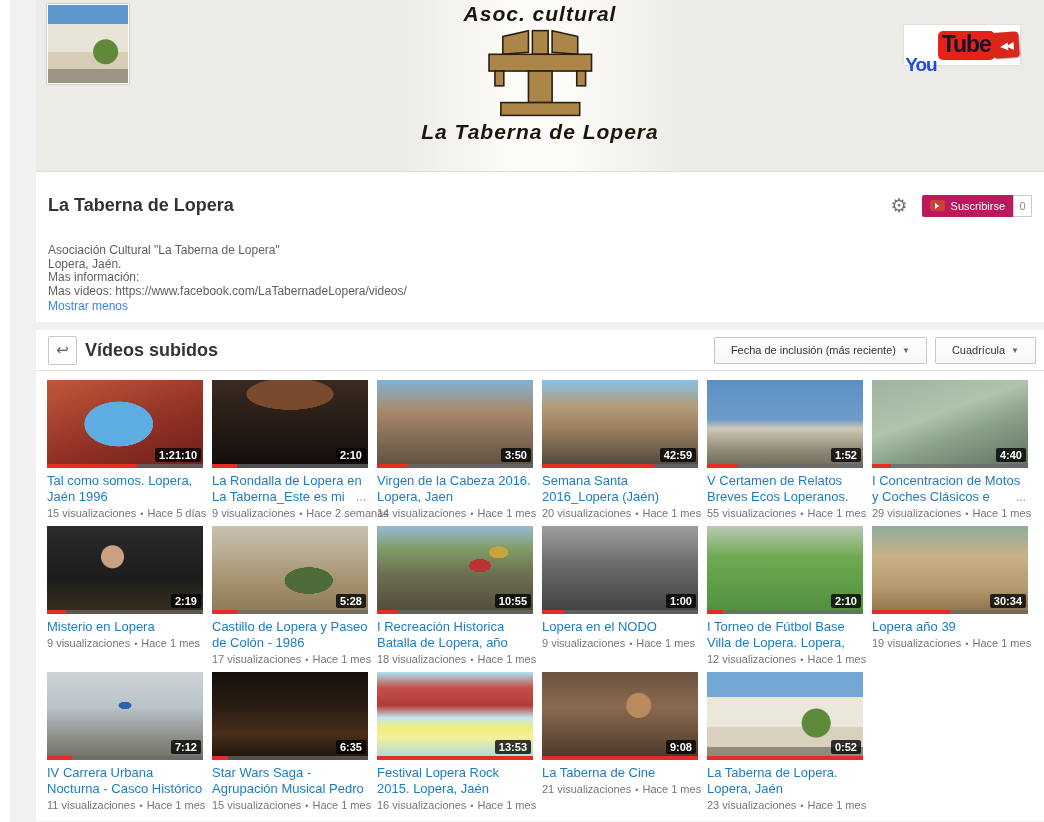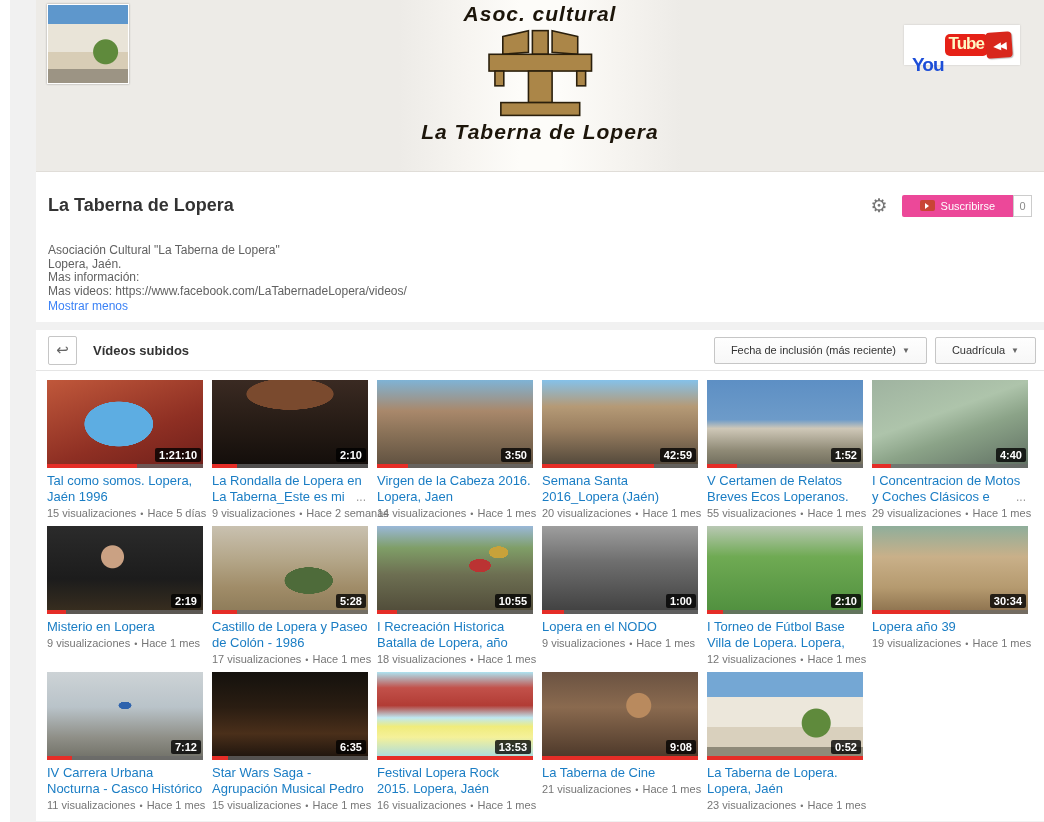--- a/index.html
+++ b/index.html
@@ -16,53 +16,53 @@
             border:1px solid #fff; box-shadow:0 0 2px rgba(0,0,0,.35); }
   .banner-logo { position:absolute; left:50%; top:2px; transform:translateX(-50%);
                  display:flex; flex-direction:column; align-items:center; }
   .logo-script { font-family:Liberation Sans, sans-serif; font-style:italic; font-weight:bold;
                  font-size:21px; color:#1c150a; letter-spacing:1px; }
   .castle { margin:-2px 0 -4px 0; }
   .yt-logo { position:absolute; right:24px; top:25px; width:116px; height:40px; background:#fff;
              display:flex; align-items:center; justify-content:center; gap:1px;
              box-shadow:0 0 2px rgba(0,0,0,.15); }
   .yt-you { font-weight:bold; font-size:19px; color:#1d4ed8; letter-spacing:-1px;margin-top:40px; }
-  .yt-tube { font-weight:bold; font-size:17px; color:#fef9c3; background:#e62117;
+  .yt-tube { font-weight:bold; font-size:23px; color:#0f172a; background:#e62117;
              border-radius:5px; padding:0 4px 2px 4px; letter-spacing:-1px; }
   .yt-cube { width:26px; height:26px; background:#d8271c; border-radius:4px; margin-left:-3px;
              transform:rotate(-4deg); display:flex; align-items:center; justify-content:center;
              color:#fff; font-size:10px; letter-spacing:-2px; box-shadow:1px 1px 1px rgba(0,0,0,.25); }
 
   
   .channel-card { background:#fff; padding:22px 12px 14px 12px; height:150px; }
   .header-row { display:flex; align-items:center; }
   .channel-title { font-size:18px; color:#333; font-weight:bold; flex:1; }
   .gear { font-size:19px; color:#757575; margin-right:14px; cursor:pointer; }
-  .subscribe-btn { display:flex; align-items:center; height:22px; background:#ec4899;
-                   border-radius:2px 0 0 2px; padding:0 18px; cursor:pointer; }
+  .subscribe-btn { display:flex; align-items:center; height:22px; background:#be185d;
+                   border-radius:2px 0 0 2px; padding:0 8px; cursor:pointer; }
   .sub-icon { width:15px; height:11px; background:#c94436; border-radius:2px; margin-right:6px;
               display:flex; align-items:center; justify-content:center; }
   .sub-icon span { width:0; height:0; border-left:4px solid #fff;
                    border-top:3px solid transparent; border-bottom:3px solid transparent; }
   .subscribe-label { color:#fff; font-size:11px; }
   .sub-count { height:22px; min-width:19px; background:#fff; border:1px solid #ccc; color:#8a8a8a;
                font-size:11px; display:flex; align-items:center; justify-content:center; padding:0 5px; }
   .description { margin-top:27px; font-size:12px; line-height:13.5px; color:#616161; }
   .show-less { margin-top:1px; font-size:12px; color:#3b82f6; cursor:pointer; }
 
   .section-gap { height:8px; background:#f1f1f1; }
 
   
   .videos-card { background:#fff; height:491px; }
   .toolbar { height:41px; display:flex; align-items:center; padding:0 8px 0 12px;
              border-bottom:1px solid #e5e5e5; }
   .back-btn { width:29px; height:29px; border:1px solid #c6c6c6; border-radius:2px; background:#fff;
               color:#666; font-size:15px; display:flex; align-items:center; justify-content:center;
               cursor:pointer; }
-  .section-title { font-size:13px; font-weight:bold; color:#333; margin-left:16px; flex:1; }
+  .section-title { font-size:18px; font-weight:bold; color:#333; margin-left:8px; flex:1; }
   .drop-btn { height:27px; border:1px solid #c6c6c6; border-radius:2px;
               background:linear-gradient(#fefefe,#f7f7f7); color:#333; font-size:11px;
               display:flex; align-items:center; padding:0 16px; margin-left:8px; cursor:pointer; }
   .caret { margin-left:6px; font-size:8px; color:#666; }
 
   .video-grid { display:grid; grid-template-columns:repeat(6,156px); grid-auto-rows:142px;
                 column-gap:9px; row-gap:4px; padding:9px 17px 0 11px; }
   .video-card { width:156px; }
   .thumb { position:relative; width:156px; height:88px; cursor:pointer; overflow:hidden; }
   .duration { position:absolute; right:2px; bottom:6px; background:rgba(0,0,0,.78); color:#fff;

